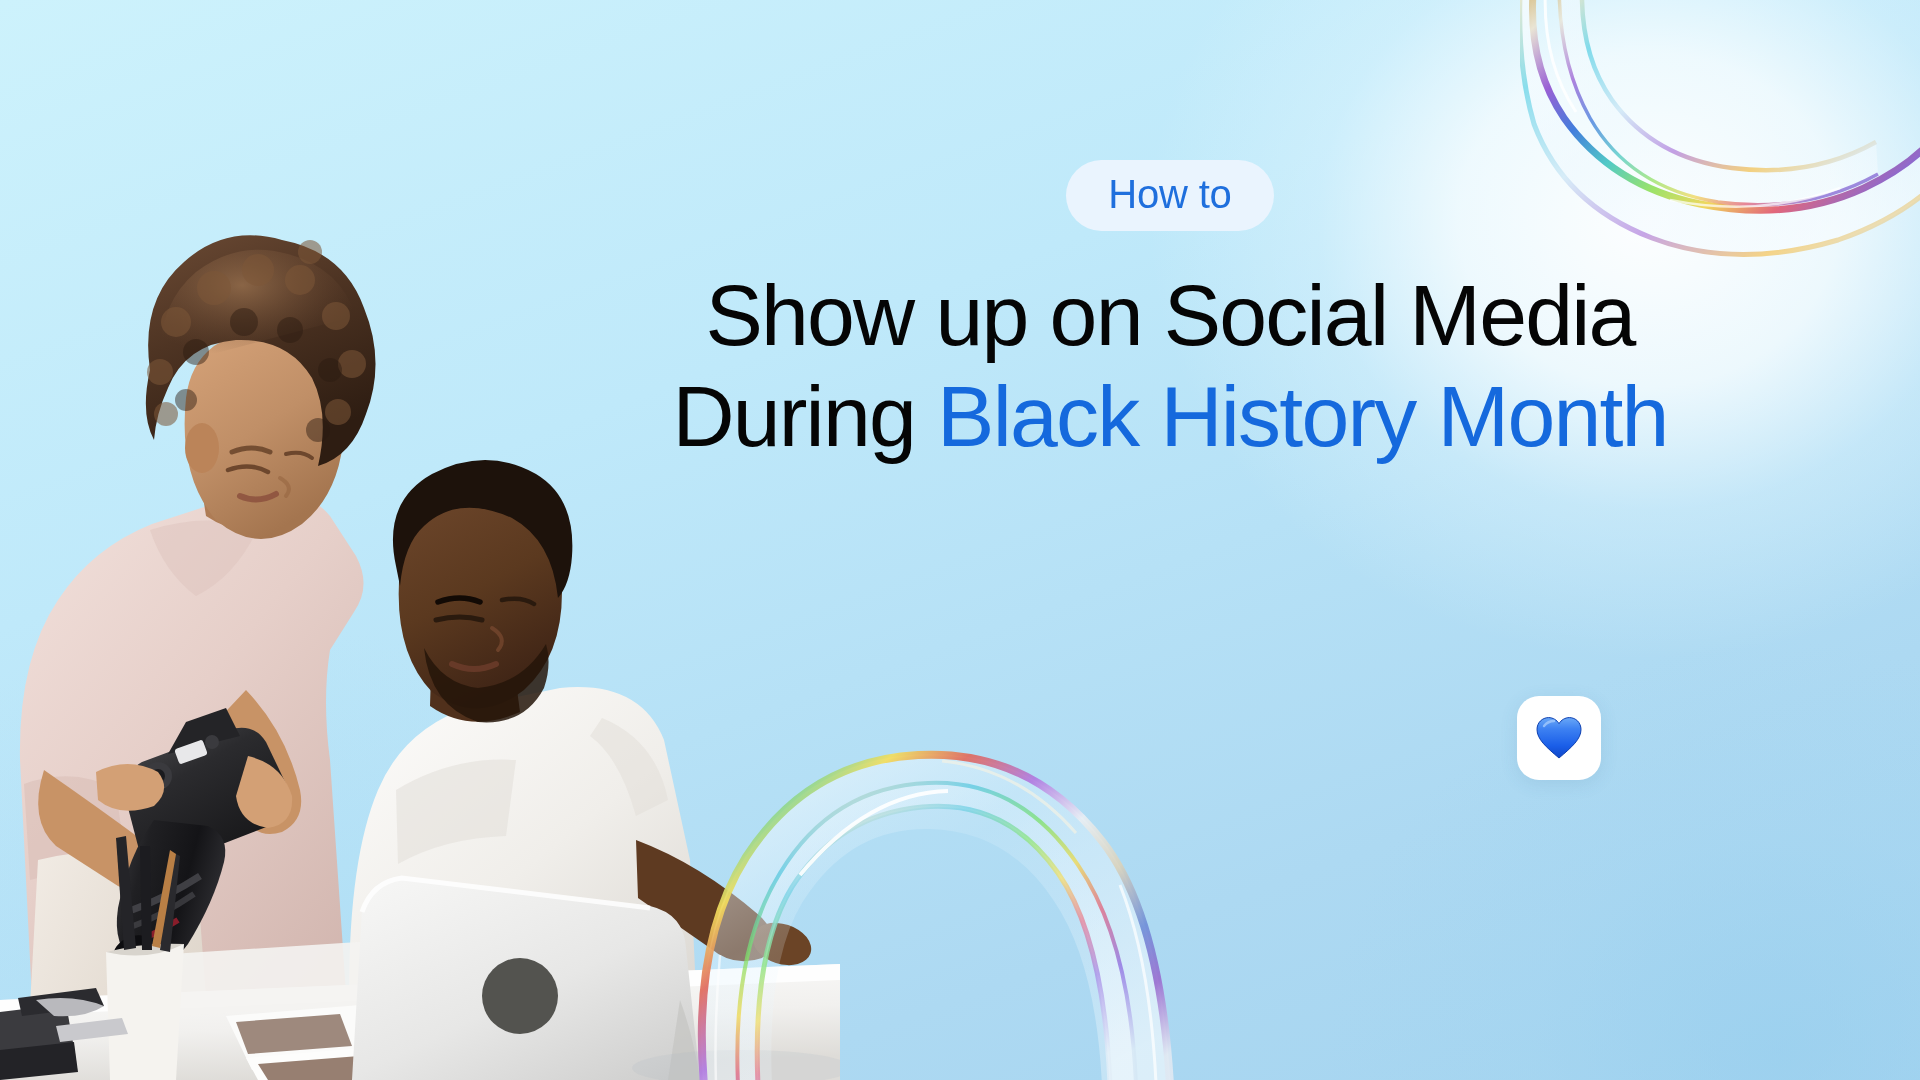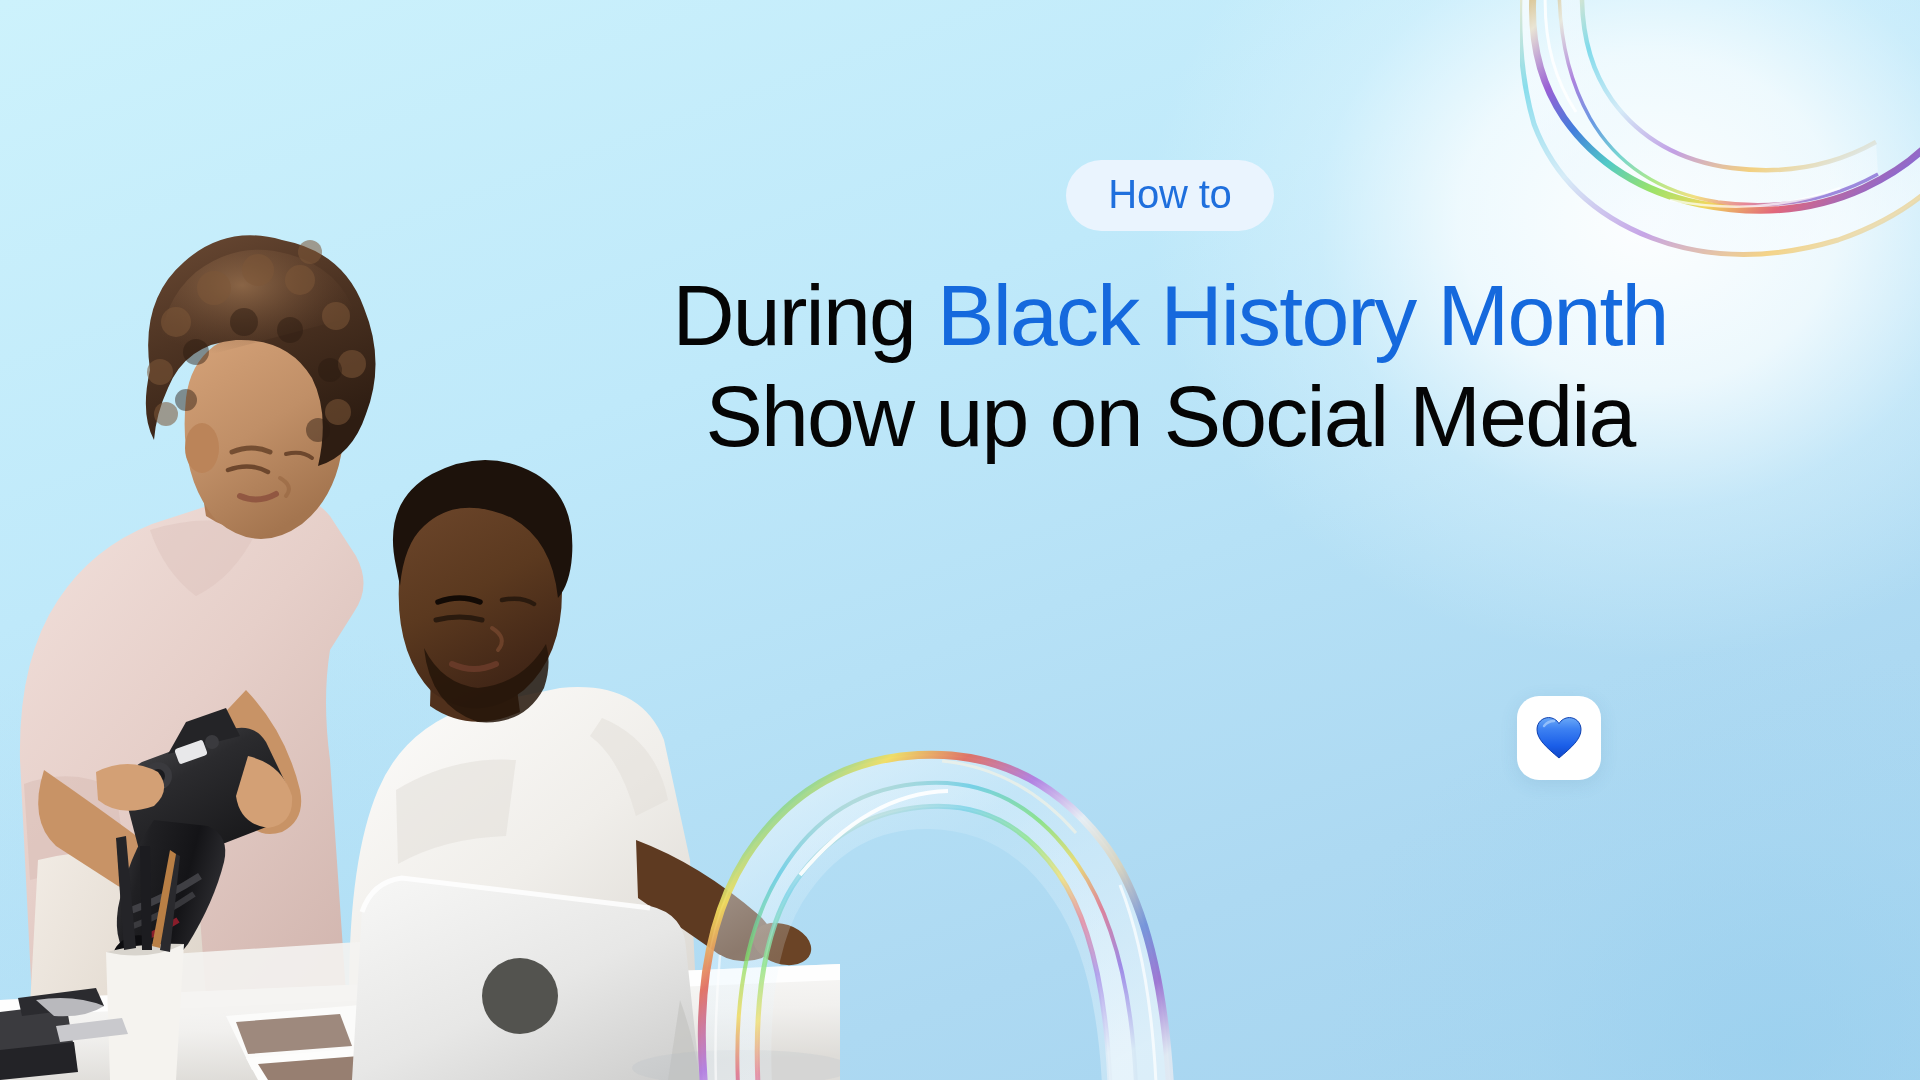--- a/index.html
+++ b/index.html
@@ -433,22 +433,22 @@
       <path d="M 110 140 Q 178 58 258 56" stroke="#ffffff" stroke-width="4" fill="none" opacity="0.9"></path>
       <path d="M 430 150 Q 460 226 466 348" stroke="#ffffff" stroke-width="3" fill="none" opacity="0.7"></path>
       <path d="M 30 220 Q 24 290 26 348" stroke="#ffffff" stroke-width="2.5" fill="none" opacity="0.6"></path>
       <path d="M 252 26 Q 330 34 386 98" stroke="#f6f2e4" stroke-width="3" fill="none" opacity="0.65"></path>
     </svg>
   </div>
 
   <div class="content">
     <div class="badge">How to</div>
     <div class="headline">
+      <span class="line">Show up on Social Media</span>
       <span class="line"><span>During </span><span class="hl-accent">Black History Month</span></span>
-      <span class="line">Show up on Social Media</span>
     </div>
   </div>
 
   <div class="heart-card">
     <svg width="46" height="44" viewBox="0 0 46 44">
       <defs>
         <linearGradient id="heartG" x1="0.5" y1="0" x2="0.5" y2="1">
           <stop offset="0%" stop-color="#6aa8f7"></stop>
           <stop offset="28%" stop-color="#3d81f2"></stop>
           <stop offset="70%" stop-color="#1a5ee8"></stop>

